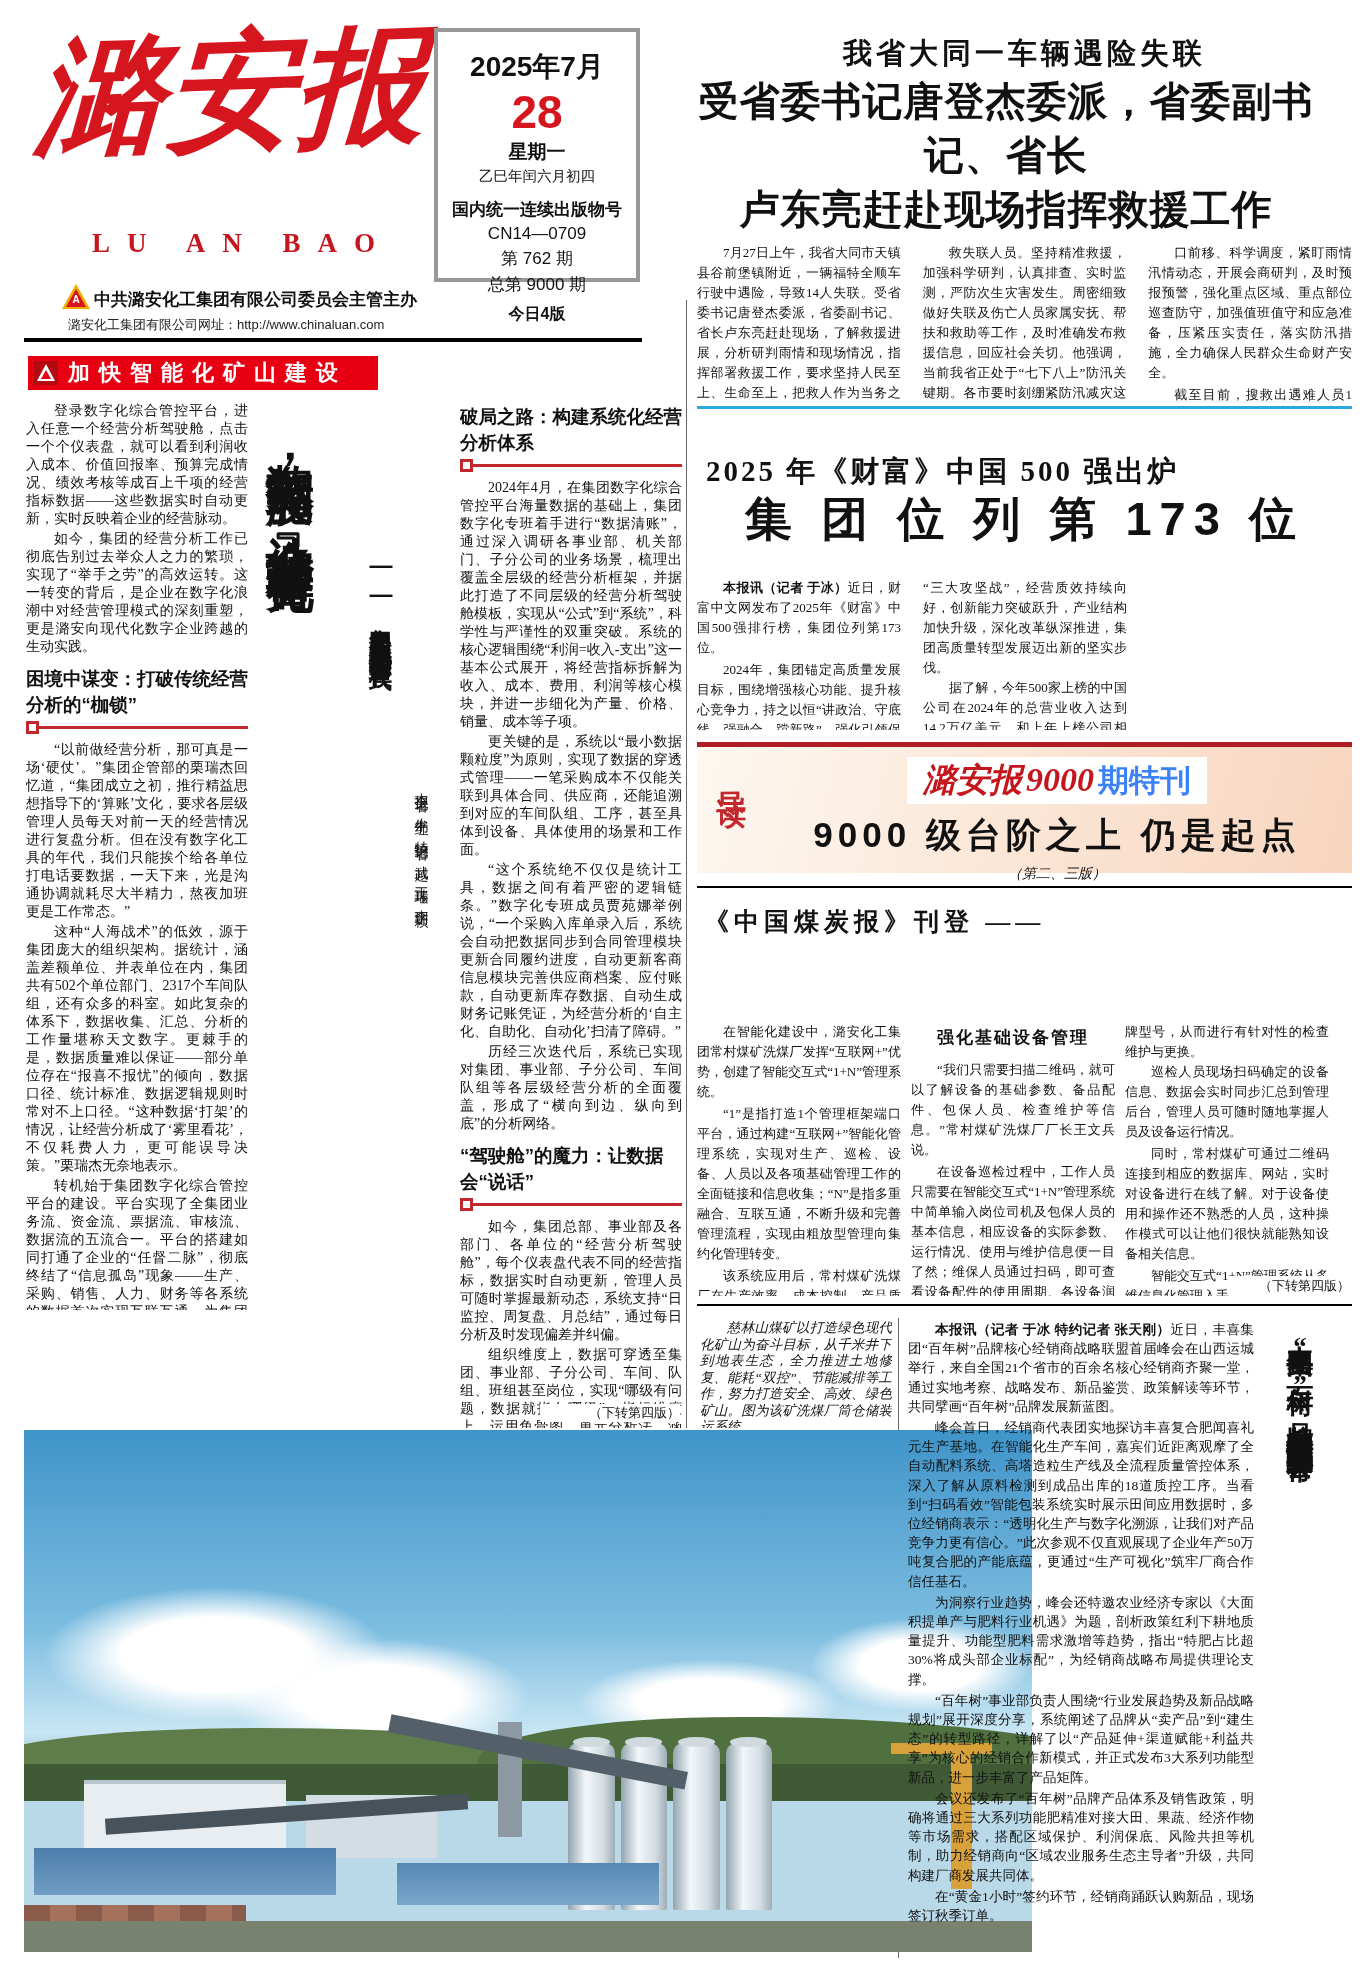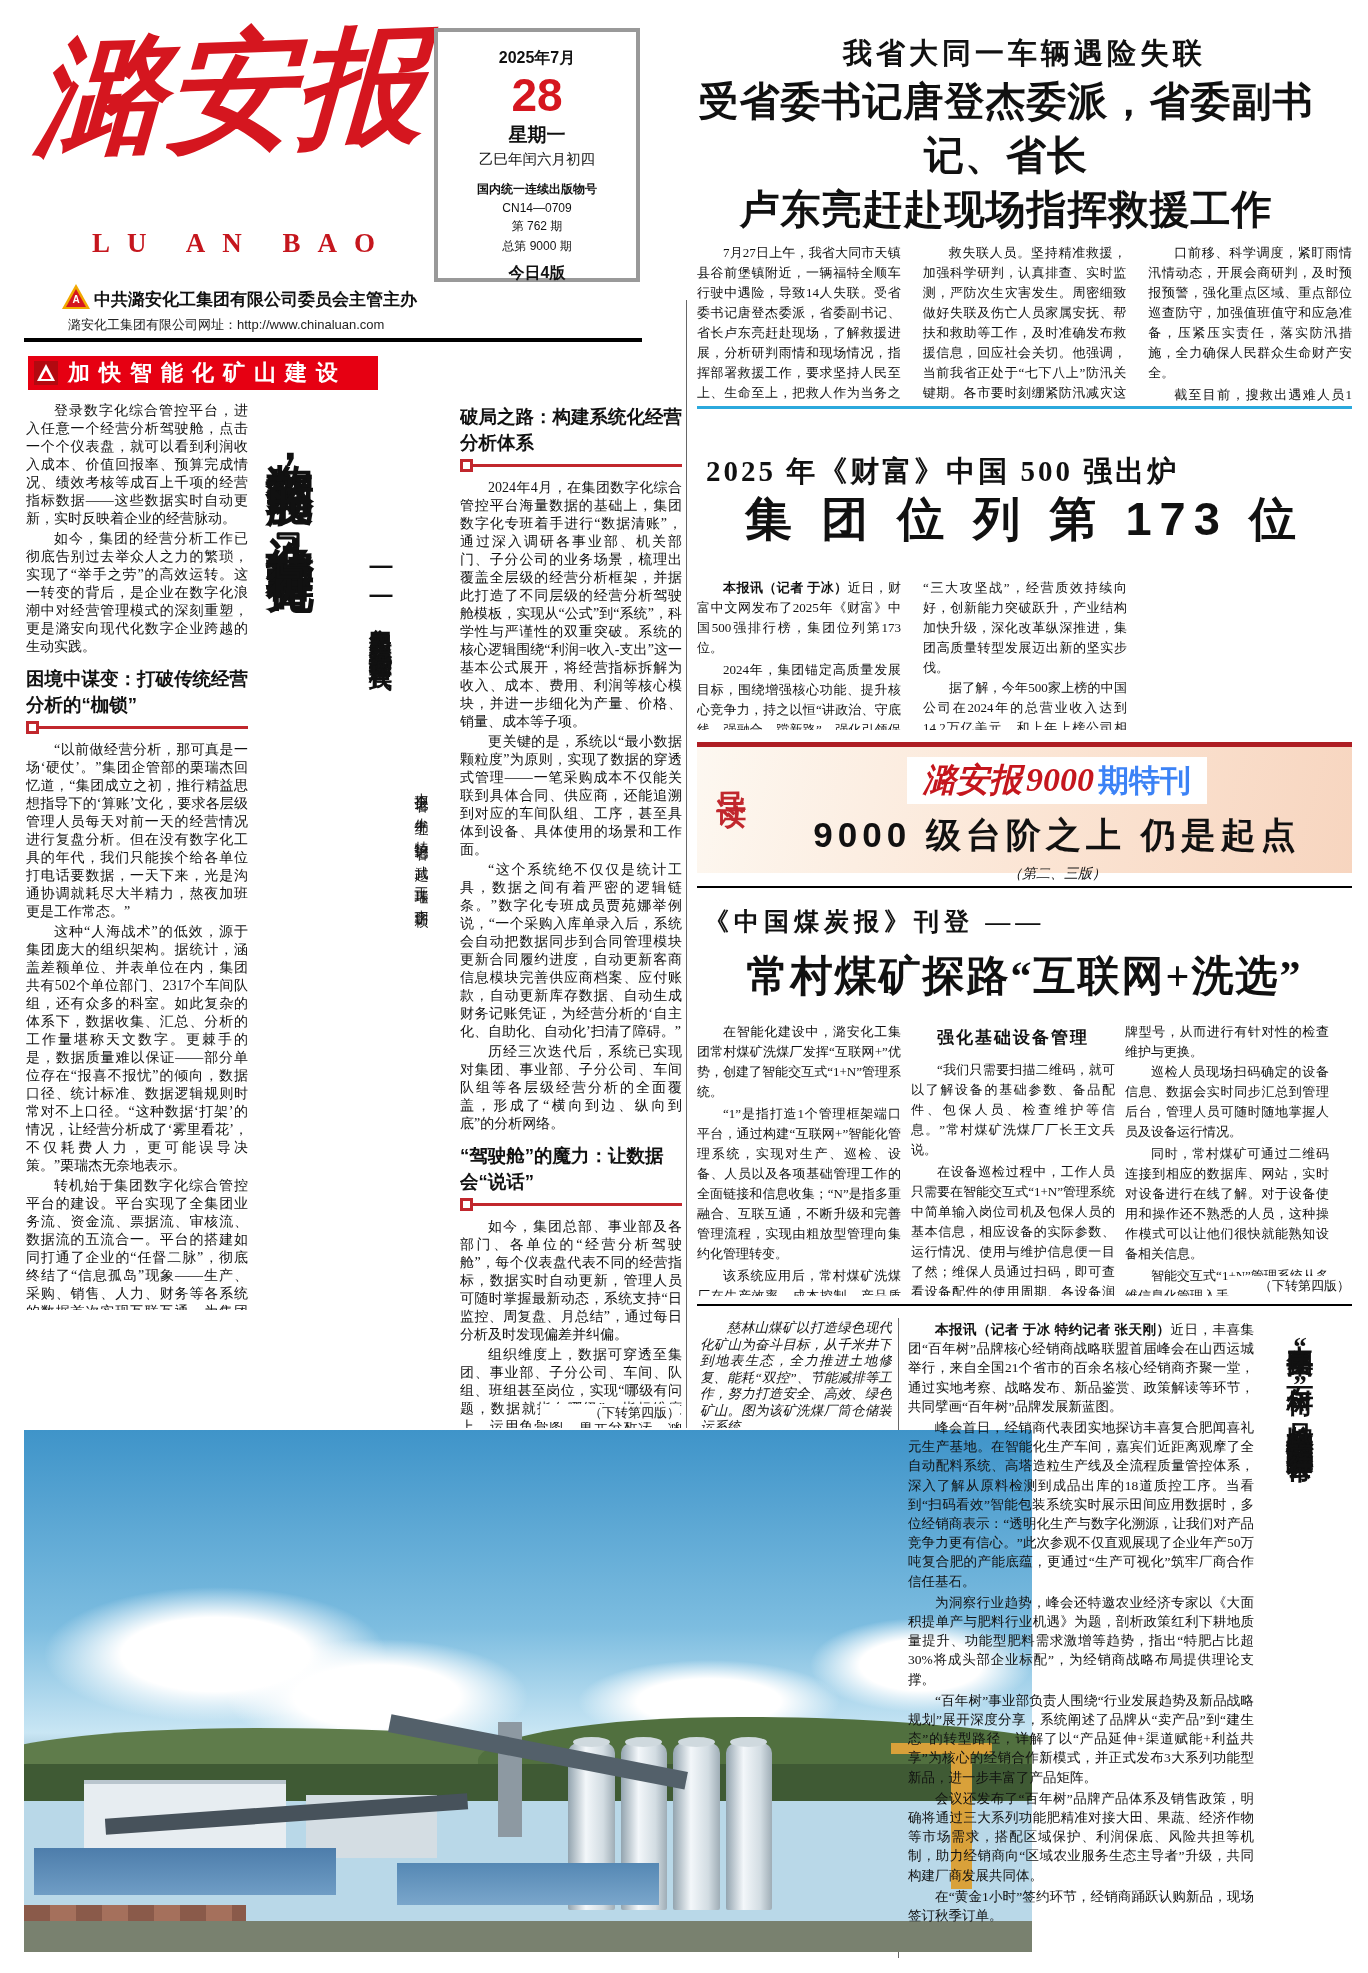--- a/index.html
+++ b/index.html
@@ -20,25 +20,25 @@
   .brand-latin{font-size:27px;letter-spacing:17px;color:#c5161d;font-weight:bold;}
   .pub-line{font-size:17px;font-weight:bold;}
   .pub-site{font-size:13px;color:#222;}
   .logo-tri{display:inline-block;width:28px;height:25px;position:relative;vertical-align:-4px;}
   .logo-tri .tri-outer{position:absolute;inset:0;background:#f2a900;
       clip-path:polygon(50% 0,0 100%,100% 100%);}
   .logo-tri .tri-inner{position:absolute;left:4px;top:5px;width:20px;height:18px;background:#d5161f;
       clip-path:polygon(50% 0,0 100%,100% 100%);color:#fff;font:bold 10px/22px "Liberation Sans",sans-serif;text-align:center;}
   
   .datebox{border:4px solid #999;text-align:center;background:#fff;}
-  .datebox .m{font-weight:bold;font-size:16px;margin-top:16px;font-family:"Liberation Sans",sans-serif;}
+  .datebox .m{font-weight:bold;font-size:28px;margin-top:16px;font-family:"Liberation Sans",sans-serif;}
   .datebox .d{font-weight:bold;font-size:46px;color:#d5161f;line-height:1.15;font-family:"Liberation Sans",sans-serif;}
   .datebox .w{font-weight:bold;font-size:19px;font-family:"Liberation Sans",sans-serif;}
   .datebox .lunar{font-size:14.5px;margin-top:2px;font-family:"Liberation Sans",sans-serif;}
-  .datebox .sm{font-size:12px;margin-top:3px;font-family:"Liberation Sans",sans-serif;}
+  .datebox .sm{font-size:17px;margin-top:3px;font-family:"Liberation Sans",sans-serif;}
   .datebox .sm.b{font-weight:bold;}
   .datebox .pages{font-size:16px;font-weight:bold;margin-top:8px;font-family:"Liberation Sans",sans-serif;}
   
   .kicker{font-weight:bold;text-align:center;font-size:29px;letter-spacing:4px;}
   .mainhead{font-family:"Liberation Sans","DejaVu Sans",sans-serif;font-weight:900;
             font-size:40px;line-height:1.35;text-align:center;letter-spacing:1px;}
   .colrow{display:flex;}
   
   .rule{background:#000;}
   .cyan{background:#2ba9dd;}
@@ -173,21 +173,20 @@
         <span class="sp-suffix">期特刊</span>
       </span>
       <div class="daodu-head" style="margin-top:8px;">9000 级台阶之上 仍是起点</div>
       <div class="daodu-note" style="margin-top:6px;">（第二、三版）</div>
     </div>
   </div>
 
   <div class="abs rule" style="left:697px;top:886px;width:655px;height:2px;"></div>
 
   <div class="abs cc-kicker" style="left:704px;top:905px;">《中国煤炭报》刊登 ——</div>
-  <div class="abs cc-head" style="left:697px;top:948px;width:655px;">常村煤矿探路“互联网+洗选”</div>
   <div class="abs colrow clip" style="left:697px;top:1022px;width:655px;height:274px;gap:10px;">
     <div class="body13 clip" style="width:204px;">
       <p class="p">在智能化建设中，潞安化工集团常村煤矿洗煤厂发挥“互联网+”优势，创建了智能交互式“1+N”管理系统。</p>
       <p class="p">“1”是指打造1个管理框架端口平台，通过构建“互联网+”智能化管理系统，实现对生产、巡检、设备、人员以及各项基础管理工作的全面链接和信息收集；“N”是指多重融合、互联互通，不断升级和完善管理流程，实现由粗放型管理向集约化管理转变。</p>
       <p class="p">该系统应用后，常村煤矿洗煤厂在生产效率、成本控制、产品质量等方面取得显著成效。</p>
     </div>
     <div class="body13 clip" style="width:204px;">
       <div class="cc-sub">强化基础设备管理</div>
       <p class="p">“我们只需要扫描二维码，就可以了解设备的基础参数、备品配件、包保人员、检查维护等信息。”常村煤矿洗煤厂厂长王文兵说。</p>
       <p class="p">在设备巡检过程中，工作人员只需要在智能交互式“1+N”管理系统中简单输入岗位司机及包保人员的基本信息，相应设备的实际参数、运行情况、使用与维护信息便一目了然；维保人员通过扫码，即可查看设备配件的使用周期、各设备润滑油脂使用周期与油脂品</p>

